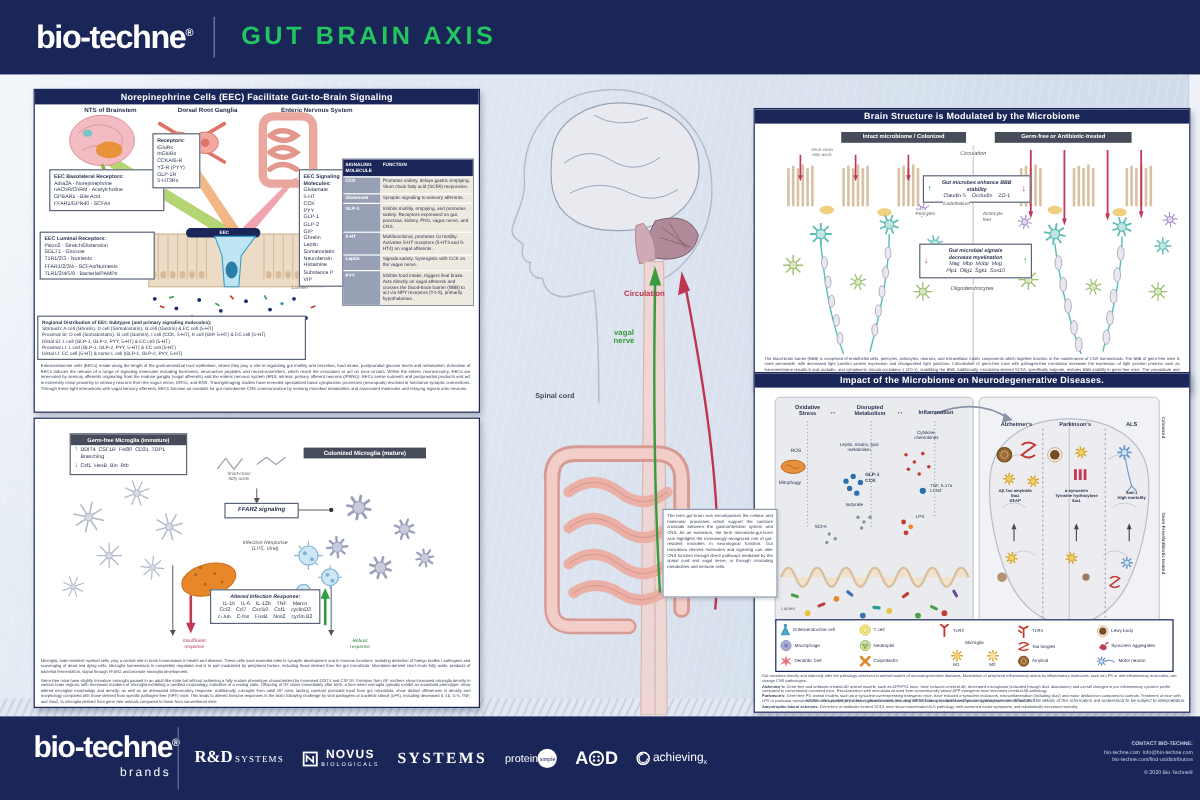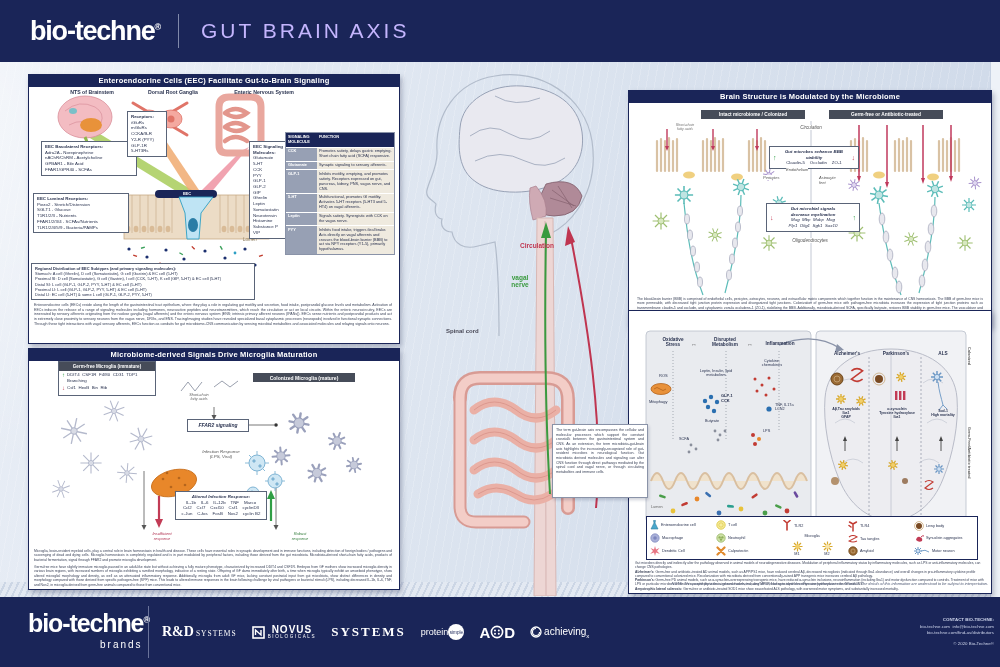--- a/index.html
+++ b/index.html
@@ -2,21 +2,21 @@
 <html><head>
 <meta charset="utf-8">
 <style>
   html,body{margin:0;padding:0;}
   body{font-family:"Liberation Sans",sans-serif;}
   .poster{position:relative;width:1000px;height:667px;overflow:hidden;background:#dfe6f0;padding-left:18px;}
   .hdr{position:absolute;top:0;left:0;width:100%;height:62px;background:#1a2558;display:flex;align-items:center;z-index:5;}
   .logo-big{color:#fff;font-weight:bold;font-size:27px;letter-spacing:-1.2px;margin-left:30px;}
   .reg{font-size:9px;vertical-align:super;}
   .hdr-div{width:1px;height:34px;background:#8089aa;margin:0 22px 0 18px;}
-  .hdr-title{color:#c4b5fd;font-size:21px;letter-spacing:3px;font-weight:400;}
+  .hdr-title{color:#22c55e;font-size:21px;letter-spacing:3px;font-weight:700;}
   .body-area{position:absolute;top:62px;left:0;width:1000px;height:535px;
     background:
       repeating-linear-gradient(100deg, rgba(255,255,255,.18) 0 1px, rgba(255,255,255,0) 1px 8px),
       radial-gradient(circle at -5% 12%, rgba(255,255,255,.55), rgba(255,255,255,0) 30%),
       radial-gradient(circle at 108% 95%, rgba(255,255,255,.45), rgba(255,255,255,0) 35%),
       linear-gradient(105deg,#e9eef6 0%,#dde5f0 45%,#cdd8e8 100%);}
   .band{position:absolute;left:0;top:520px;width:1000px;height:15px;background:repeating-linear-gradient(115deg,#e3e9f2 0 4px,#ccd6e5 4px 6px);}
   .rstrip{position:absolute;right:0;top:0;width:9px;height:535px;background:#eef2f8;border-left:1px solid #c6d1e2;}
   .panel{position:absolute;background:#fff;border:1.5px solid #1a2558;box-shadow:2px 3px 5px rgba(20,30,70,.28);overflow:hidden;}
   .ptitle{position:absolute;top:0;left:0;right:0;height:12px;background:#1a2558;color:#fff;font-size:7.5px;font-weight:bold;text-align:center;line-height:12.5px;letter-spacing:.2px;}
@@ -93,21 +93,21 @@
       <polygon points="165,180 175,176 168,160" fill="#bf3550"></polygon>
     </svg>
     <div class="lbl" style="left:120px;top:176px;font-size:6.5px;color:#bf3550;font-weight:bold;">Circulation</div>
     <div class="lbl pre ctr" style="left:102px;top:208px;width:36px;font-size:6.5px;color:#3a9a3f;font-weight:bold;">vagal
 nerve</div>
     <div class="lbl" style="left:46px;top:262px;font-size:6px;color:#4a4a58;font-weight:bold;">Spinal cord</div>
   </div>
   <div class="abs" style="left:552px;top:424px;width:88px;height:66px;background:#fff;border:1px solid #8a93a8;padding:3px;font-size:3.6px;line-height:1.3;color:#3a4258;text-align:justify;z-index:4;box-shadow:1px 2px 3px rgba(20,30,70,.2);">The term gut-brain axis encompasses the cellular and molecular processes which support the constant crosstalk between the gastrointestinal system and CNS. As an extension, the term microbiota-gut-brain axis highlights the increasingly-recognized role of gut-resident microbes in neurological function. Gut microbiota derived molecules and signaling can alter CNS function through direct pathways mediated by the spinal cord and vagal nerve, or through circulating metabolites and immune cells.</div>
 
   <div class="panel" style="left:28px;top:74px;width:370px;height:268px;">
-    <div class="ptitle">Enteroendocrine Cells (EEC) Facilitate Gut-to-Brain Signaling</div>
+    <div class="ptitle">Norepinephrine Cells (EEC) Facilitate Gut-to-Brain Signaling</div>
     <svg class="abs" style="left:0;top:12px;" width="370" height="256" viewBox="0 0 370 256">
 
       <polygon points="56,48 66,44 168,106 160,112" fill="#a8cc5a" opacity="0.85"></polygon>
       <polygon points="128,54 137,54 172,106 164,110" fill="#f0aa70" opacity="0.85"></polygon>
       <polygon points="212,64 220,60 180,108 172,104" fill="#ee93a2" opacity="0.85"></polygon>
 
       <g>
         <ellipse cx="56" cy="30" rx="27" ry="21" fill="#f3bcc2" stroke="#d98f9b" stroke-width="0.8"></ellipse>
         <path d="M36 24 Q50 12 66 20 Q76 26 72 36 M40 38 Q54 30 68 40" stroke="#d98f9b" stroke-width="0.7" fill="none"></path>
         <ellipse cx="62" cy="38" rx="11" ry="7" fill="#e8923a"></ellipse>
@@ -270,21 +270,20 @@
       <div>Stomach: A cell (Ghrelin), D cell (Somatostatin), G cell (Gastrin) &amp; EC cell (5-HT)</div>
       <div>Proximal SI: D cell (Somatostatin), G cell (Gastrin), I cell (CCK, 5-HT), K cell (GIP, 5-HT) &amp; EC cell (5-HT)</div>
       <div>Distal SI: L cell (GLP-1, GLP-2, PYY, 5-HT) &amp; EC cell (5-HT)</div>
       <div>Proximal LI: L cell (GLP-1, GLP-2, PYY, 5-HT) &amp; EC cell (5-HT)</div>
       <div>Distal LI: EC cell (5-HT) &amp; some L cell (GLP-1, GLP-2, PYY, 5-HT)</div>
     </div>
     <div class="cap" style="left:5px;top:228px;width:358px;">Enteroendocrine cells (EECs) reside along the length of the gastrointestinal tract epithelium, where they play a role in regulating gut motility and secretion, food intake, postprandial glucose levels and metabolism. Activation of EECs induces the release of a range of signaling molecules including hormones, neuroactive peptides and neurotransmitters, which reach the circulation or act on local circuits. Within the enteric neurocircuitry, EECs are innervated by sensory afferents originating from the nodose ganglia (vagal afferents) and the enteric nervous system (ENS; intrinsic primary afferent neurons (IPANs)). EECs sense nutrients and postprandial products and act in extremely close proximity to sensory neurons from the vagus nerve, DRGs, and ENS. Tracing/imaging studies have revealed specialized basal cytoplasmic processes (neuropods) involved in functional synaptic connections. Through these tight interactions with vagal sensory afferents, EECs function as conduits for gut microbiome-CNS communication by sensing microbial metabolites and associated molecules and relaying signals onto neurons.</div>
   </div>
 
   <div class="panel" style="left:28px;top:348px;width:370px;height:240px;">
-    <div class="ptitle">Microbiome-derived Signals Drive Microglia Maturation</div>
     <svg class="abs" style="left:0;top:12px;" width="370" height="228" viewBox="0 0 370 228">
       <defs>
         <g id="st1">
             <path d="M0 -11 V11 M-11 0 H11 M-7.5 -7.5 L7.5 7.5 M7.5 -7.5 L-7.5 7.5" stroke="#b4b9cc" stroke-width="1.1" fill="none"></path>
             <circle r="2.6" fill="#d9dce6" stroke="#b4b9cc" stroke-width="0.8"></circle>
           </g>
         <g id="st2">
             <path d="M0 -8 V8 M-8 0 H8 M-6 -6 L6 6 M6 -6 L-6 6" stroke="#9aa0bb" stroke-width="2" fill="none" stroke-linecap="round"></path>
             <circle r="4.2" fill="#c6cada" stroke="#9aa0bb" stroke-width="0.8"></circle>
           </g>
@@ -539,20 +538,21 @@
       <span class="arrow-dn" style="font-size:7px;">↓</span>
       <span class="ctr" style="flex:1;"><b class="it pre">Gut microbial signals
 decrease myelination</b><br><span class="pre it">Mag  Mbp  Mobp  Mog</span><br><span class="pre it">Plp1  Olig1  Sgk1  Sox10</span></span>
       <span class="arrow-up" style="font-size:7px;">↑</span>
     </div>
     <div class="lbl it ctr" style="left:150px;top:147px;width:62px;font-size:4.6px;color:#555;background:#fff;">Oligodendrocytes</div>
     <div class="cap" style="left:8px;top:206px;width:346px;font-size:3.4px;">The blood-brain barrier (BBB) is comprised of endothelial cells, pericytes, astrocytes, neurons, and extracellular matrix components which together function in the maintenance of CNS homeostasis. The BBB of germ-free mice is more permeable, with decreased tight junction protein expression and disorganized tight junctions. Colonization of germ-free mice with pathogen-free microbiota increases the expression of tight junction proteins such as transmembrane claudin-5 and occludin, and cytoplasmic zonula occludens-1 (ZO-1), stabilizing the BBB. Additionally, microbiota-derived SCFA, specifically butyrate, restores BBB stability in germ-free mice. The vasculature and pericyte coverage are unaffected by these changes in microbiota. Germ-free mice also show increased myelination and myelin production in the prefrontal cortex, with alterations in the corpus callosum and other regions. These changes are associated with increased transcription of oligodendrocyte myelin-associated genes, and unrelated to oligodendrocyte number.</div>
   </div>
 
   <div class="panel" style="left:628px;top:310px;width:362px;height:282px;">
+    <div class="ptitle">Impact of the Microbiome on Neurodegenerative Diseases.</div>
     <svg class="abs" style="left:0;top:12px;" width="362" height="270" viewBox="0 0 362 270">
       <defs>
         <g id="ym">
             <path d="M0 -5 V5 M-5 0 H5 M-3.5 -3.5 L3.5 3.5 M3.5 -3.5 L-3.5 3.5" stroke="#d8a92e" stroke-width="1.3"></path>
             <circle r="2.4" fill="#f2cf6a" stroke="#d8a92e" stroke-width="0.7"></circle>
           </g>
         <g id="bn">
             <path d="M0 -5 V5 M-5 0 H5 M-3.5 -3.5 L3.5 3.5 M3.5 -3.5 L-3.5 3.5" stroke="#6a96c4" stroke-width="1.2"></path>
             <circle r="2.2" fill="#cfe0f2" stroke="#6a96c4" stroke-width="0.7"></circle>
           </g>

